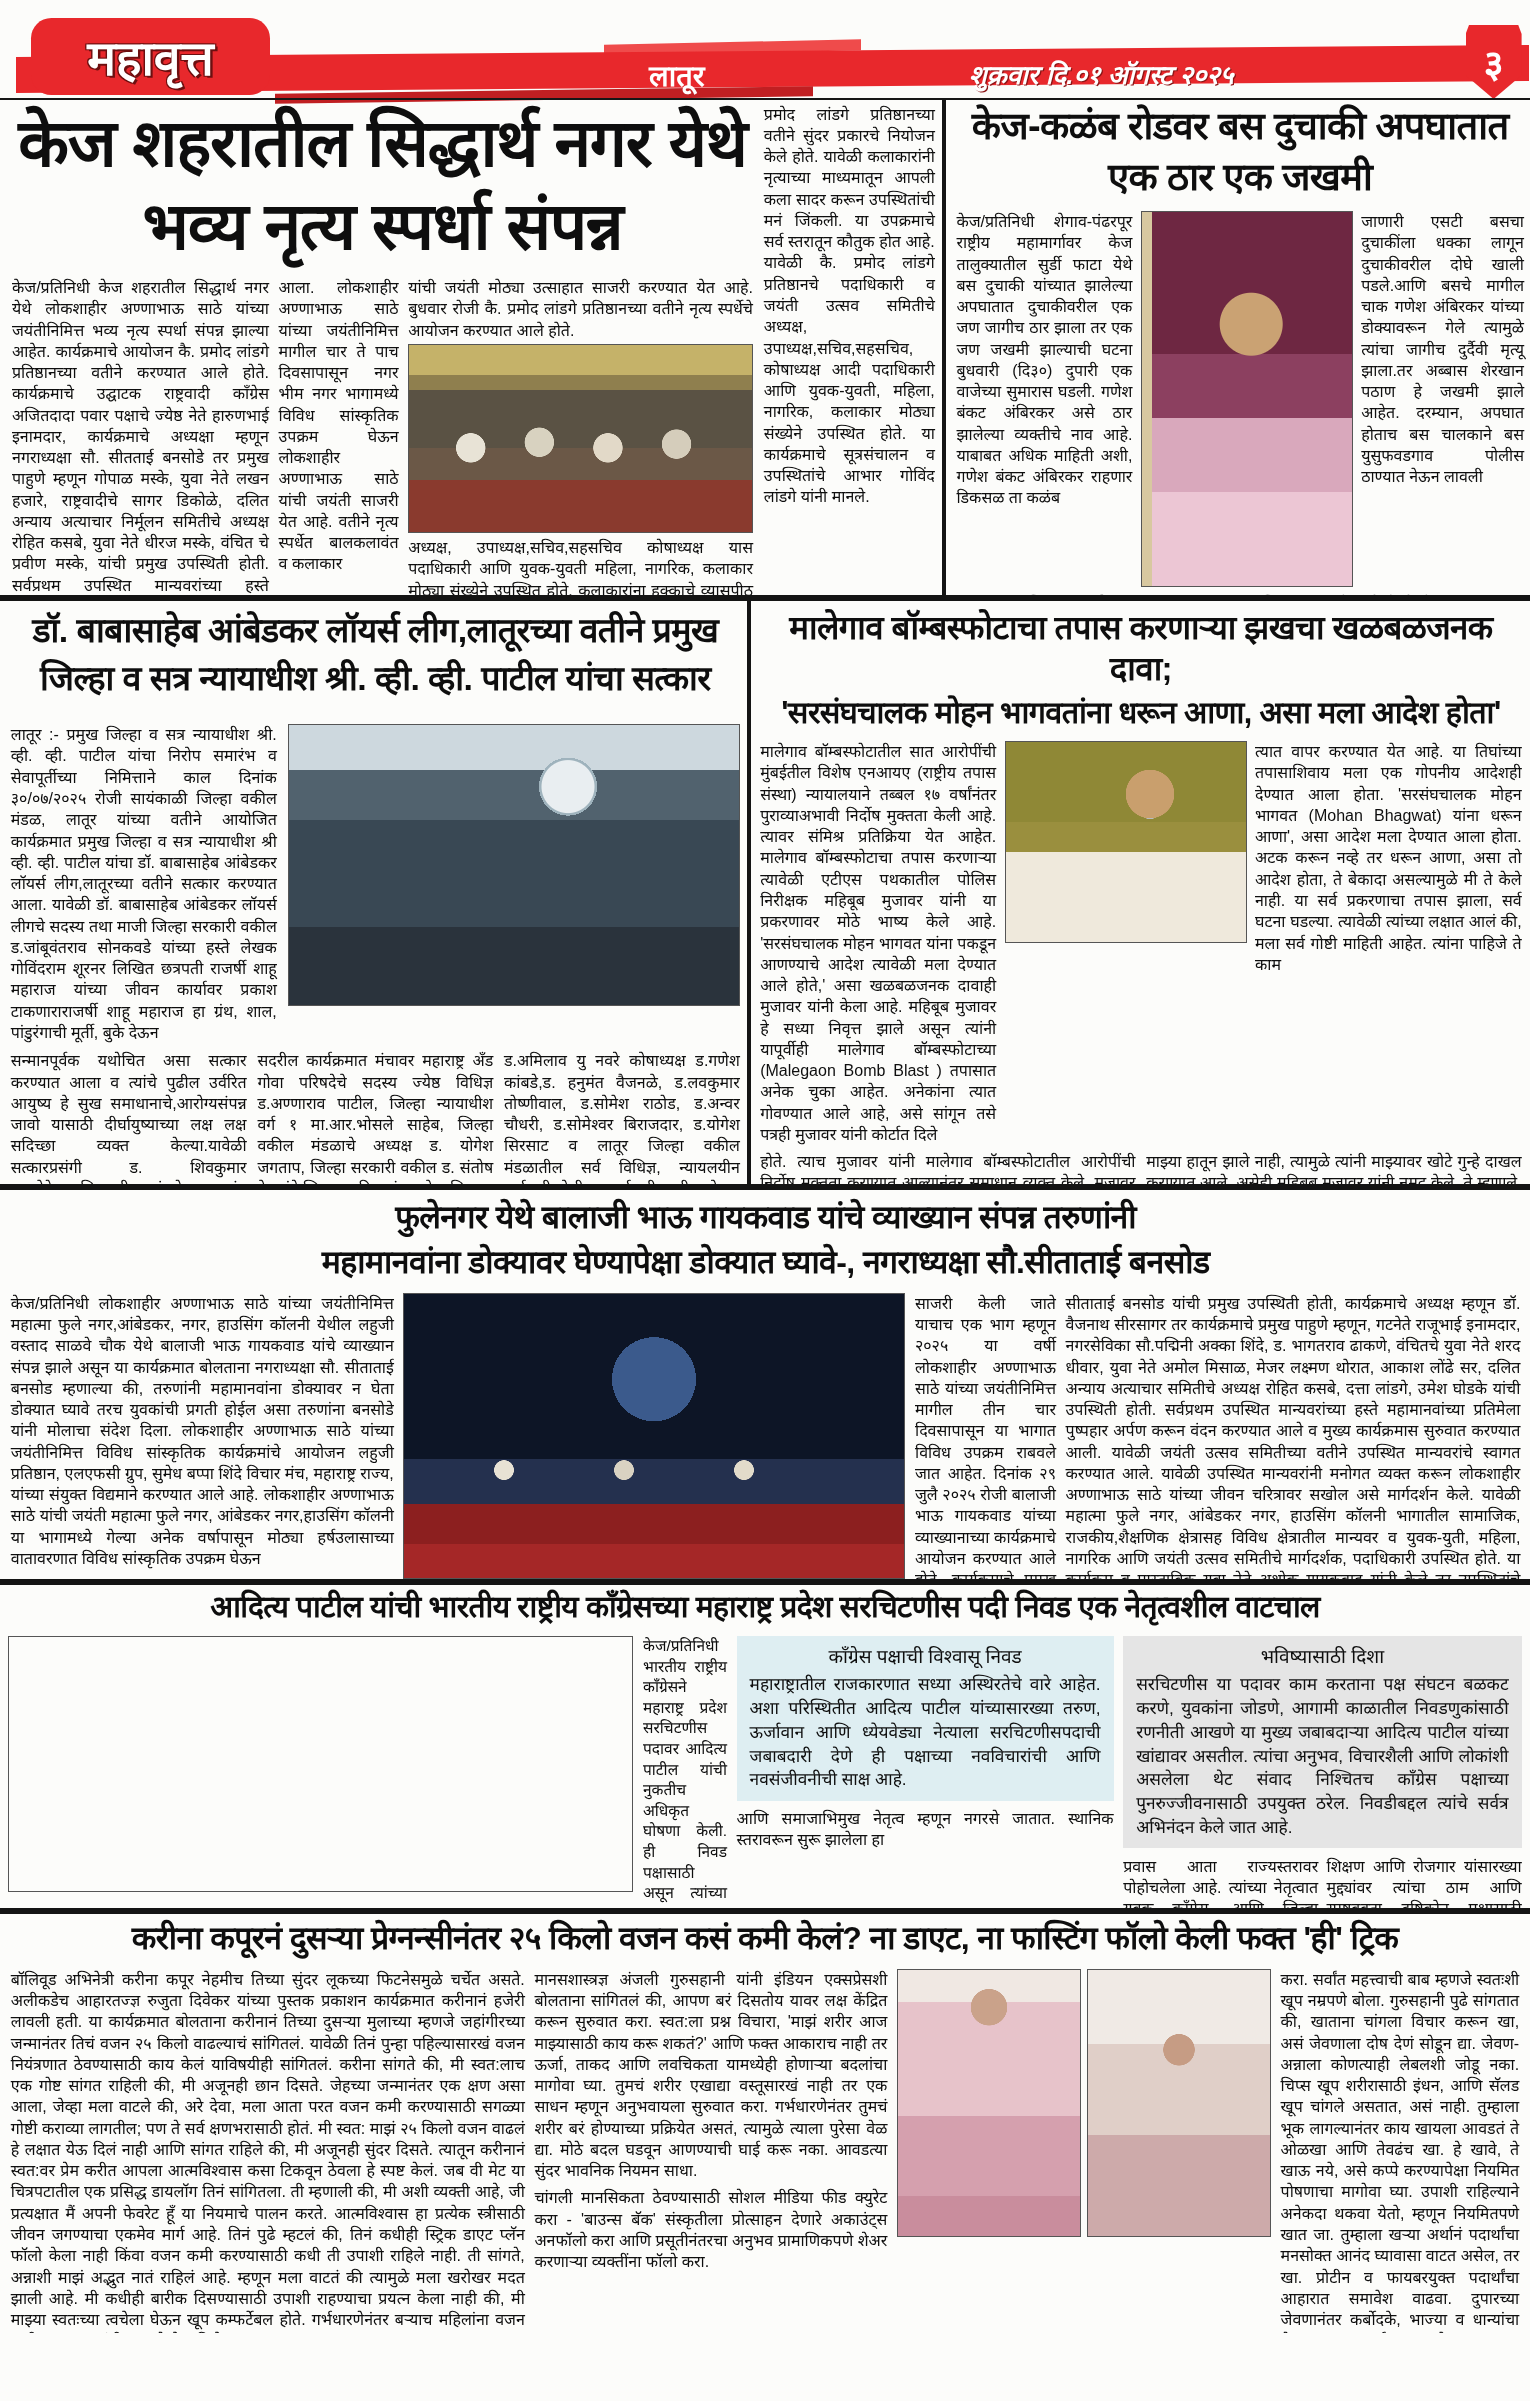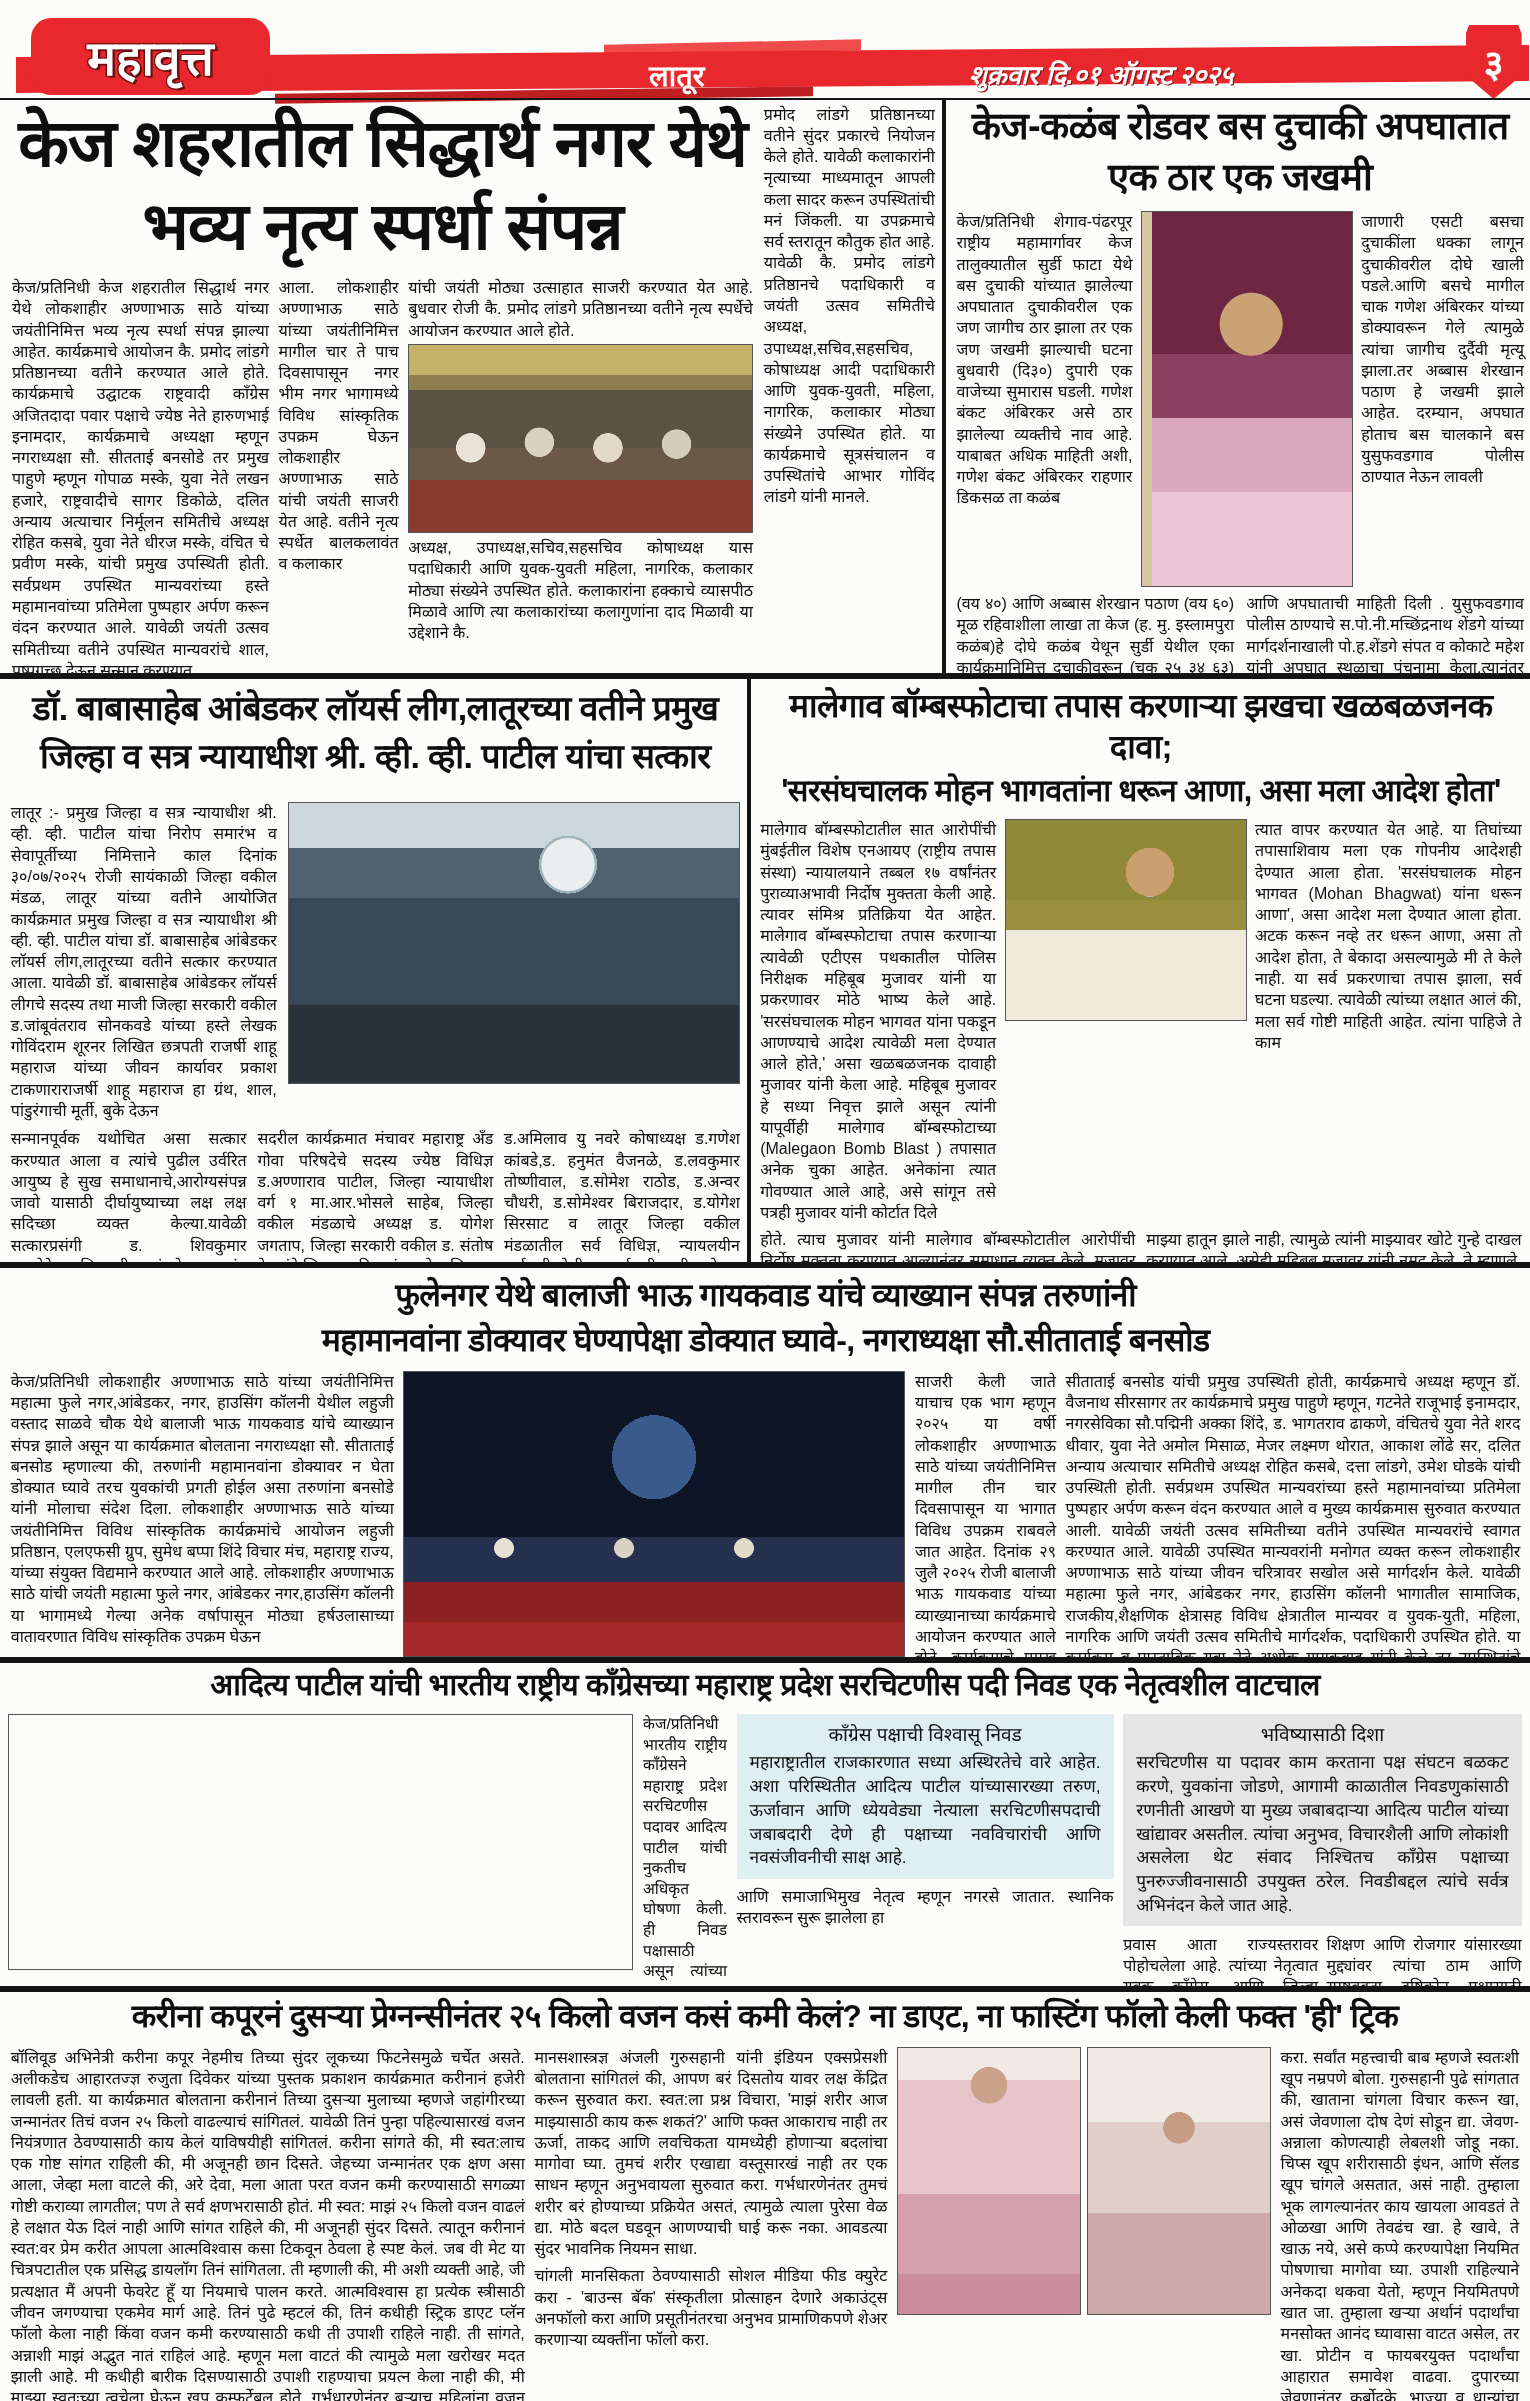--- a/index.html
+++ b/index.html
@@ -21,21 +21,21 @@
         clip-path:polygon(6% 0,94% 0,100% 12%,100% 68%,50% 100%,0 68%,0 12%);
         display:flex;align-items:center;justify-content:center;}
   .shield span{font-size:38px;font-weight:bold;color:#fff;}
   .header-rule{position:absolute;left:0;top:98px;width:1530px;height:2.4px;background:#161616;}
   
   .col{font-size:16px;line-height:1.33;text-align:justify;}
   .hdiv{height:6px;background:#141414;}
   .vr{background:#141414;width:4.2px;}
   .photo{border:0.6px solid #555;}
   
-  .sec-a{display:grid;grid-template-columns:942px 6px 1fr;height:573px;overflow:hidden;}
+  .sec-a{display:grid;grid-template-columns:942px 6px 1fr;height:495px;overflow:hidden;}
   .dance{padding:2.4px 7.2px 0 12px;overflow:hidden;}
   .dance-inner{display:grid;grid-template-columns:741px 1fr;column-gap:10.8px;}
   .dance-headline{font-size:66px;line-height:1.25;font-weight:bold;text-align:center;letter-spacing:-1.2px;}
   .dance-body{display:grid;grid-template-columns:257px 120px 1fr;column-gap:9.6px;margin-top:9.6px;}
   .ph-dance{height:187px;margin:3.6px 0;
      background:
        radial-gradient(circle at 18% 55%, #e8e3d6 0 14.4px, transparent 15px),
        radial-gradient(circle at 38% 52%, #d8d2c0 0 14.4px, transparent 15px),
        radial-gradient(circle at 58% 55%, #e2d9c8 0 14.4px, transparent 15px),
        radial-gradient(circle at 78% 53%, #d5cdbb 0 14.4px, transparent 15px),

